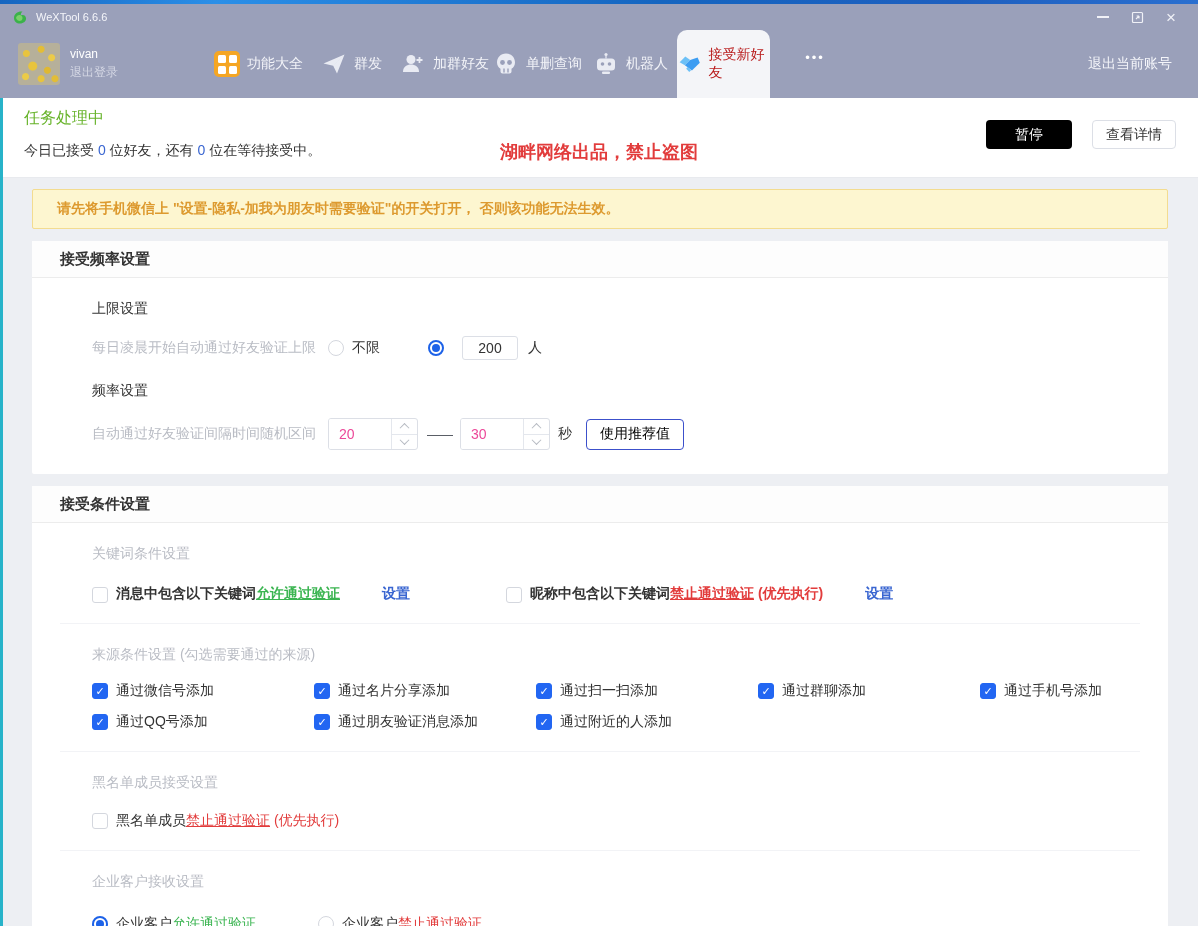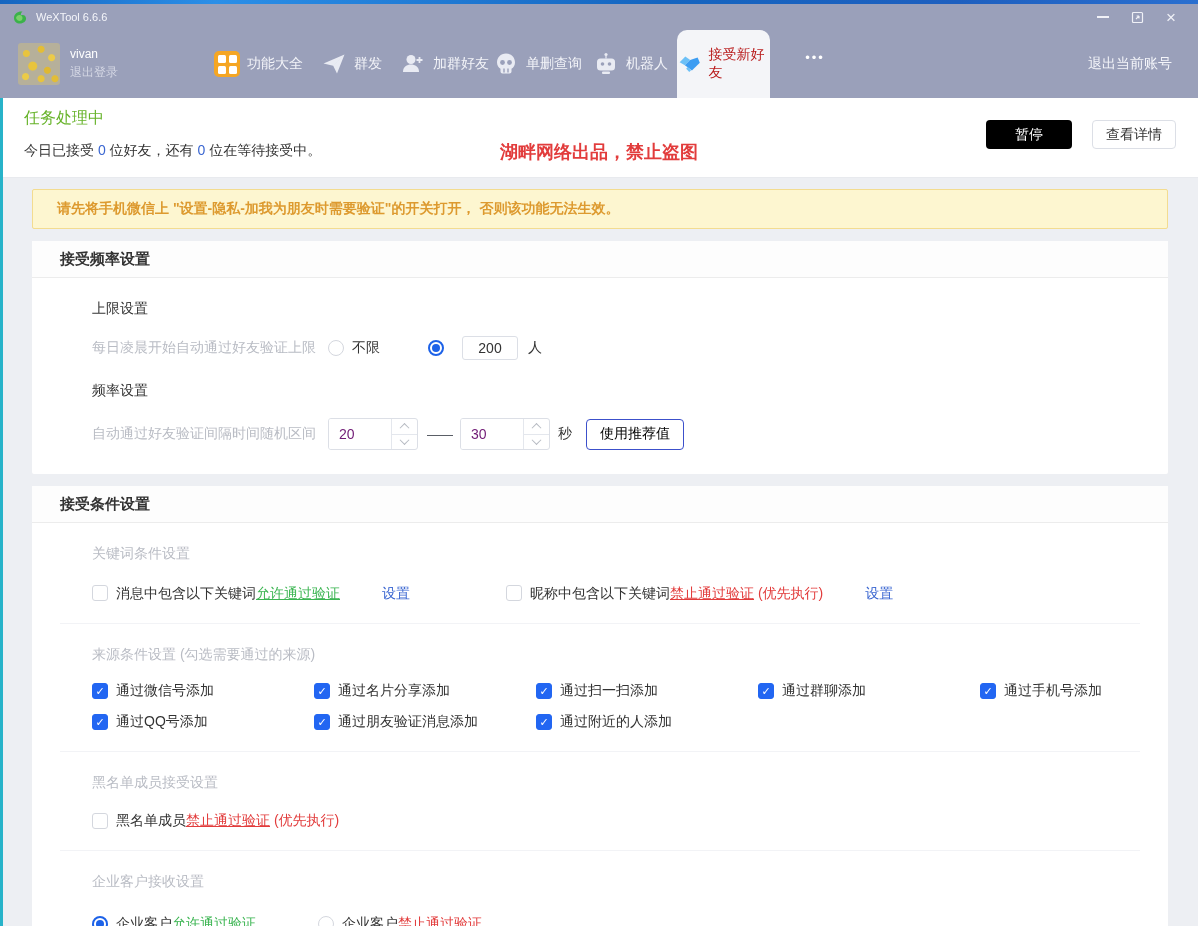--- a/index.html
+++ b/index.html
@@ -83,36 +83,36 @@
   .radio.selected::after{ content:""; position:absolute; left:2px; top:2px; width:8px; height:8px; border-radius:50%; background:#1d62e8; }
   .checkbox{ width:16px; height:16px; border-radius:3px; background:#fff; border:1px solid #d4d7de; display:flex; align-items:center; justify-content:center; flex:none; cursor:pointer; }
   .checkbox.checked{ background:#2266f2; border-color:#2266f2; color:#fff; font-size:11px; line-height:1; }
   .opt-label{ font-size:14px; color:#333; margin-left:8px; }
 
   .text-input{ width:56px; height:24px; border:1px solid #dcdfe6; border-radius:3px; font-size:14px; color:#333;
     text-align:center; font-family:inherit; outline:none; }
   .unit{ font-size:14px; color:#333; margin-left:10px; }
 
   .spinner{ display:flex; height:32px; border:1px solid #dcdfe6; border-radius:3px; overflow:hidden; }
-  .spinner input{ width:62px; border:none; outline:none; font-size:14px; color:#701a75; padding-left:10px; font-family:inherit; }
+  .spinner input{ width:62px; border:none; outline:none; font-size:14px; color:#ec4899; padding-left:10px; font-family:inherit; }
   .spin-arrows{ width:26px; border-left:1px solid #e4e7ed; display:flex; flex-direction:column; }
   .spin-btn{ flex:1; display:flex; align-items:center; justify-content:center; cursor:pointer; }
   .spin-btn + .spin-btn{ border-top:1px solid #e4e7ed; }
   .chev{ width:7px; height:7px; border-left:1.5px solid #b6bac2; border-top:1.5px solid #b6bac2; }
   .chev.up{ transform:rotate(45deg) translate(1px,1px); }
   .chev.down{ transform:rotate(225deg) translate(1px,1px); }
   .range-dash{ margin:0 9px; color:#5a5e66; font-size:14px; letter-spacing:-2px; }
   .btn-recommend{ margin-left:14px; background:#fff; border:1px solid #3c50cb; color:#000000; border-radius:4px;
     font-size:14px; height:31px; padding:0 13px; cursor:pointer; font-family:inherit; }
 
   .green-allow{ color:#3cb552; text-decoration:underline; }
   .red-deny{ color:#e23c3c; text-decoration:underline; }
   .red-plain{ color:#e23c3c; }
   .link-blue{ color:#3a66d1; font-size:14px; cursor:pointer; }
-  .kw-group{ display:flex; align-items:flex-start; }
+  .kw-group{ display:flex; align-items:flex-end;font-weight:bold; }
   .kw-group .link-blue{ margin-left:42px; }
   .kw-group-2{ margin-left:96px; }
 
   .divider{ border-top:1px solid #f2f3f6; margin:20px 28px 0 28px; }
 
   .source-grid{ display:grid; grid-template-columns:repeat(5,222px); row-gap:13px; margin:18px 0 0 60px; }
   .check-item{ display:flex; align-items:center; cursor:pointer; }
 
   .radio-group{ display:flex; align-items:center; }
 </style>

